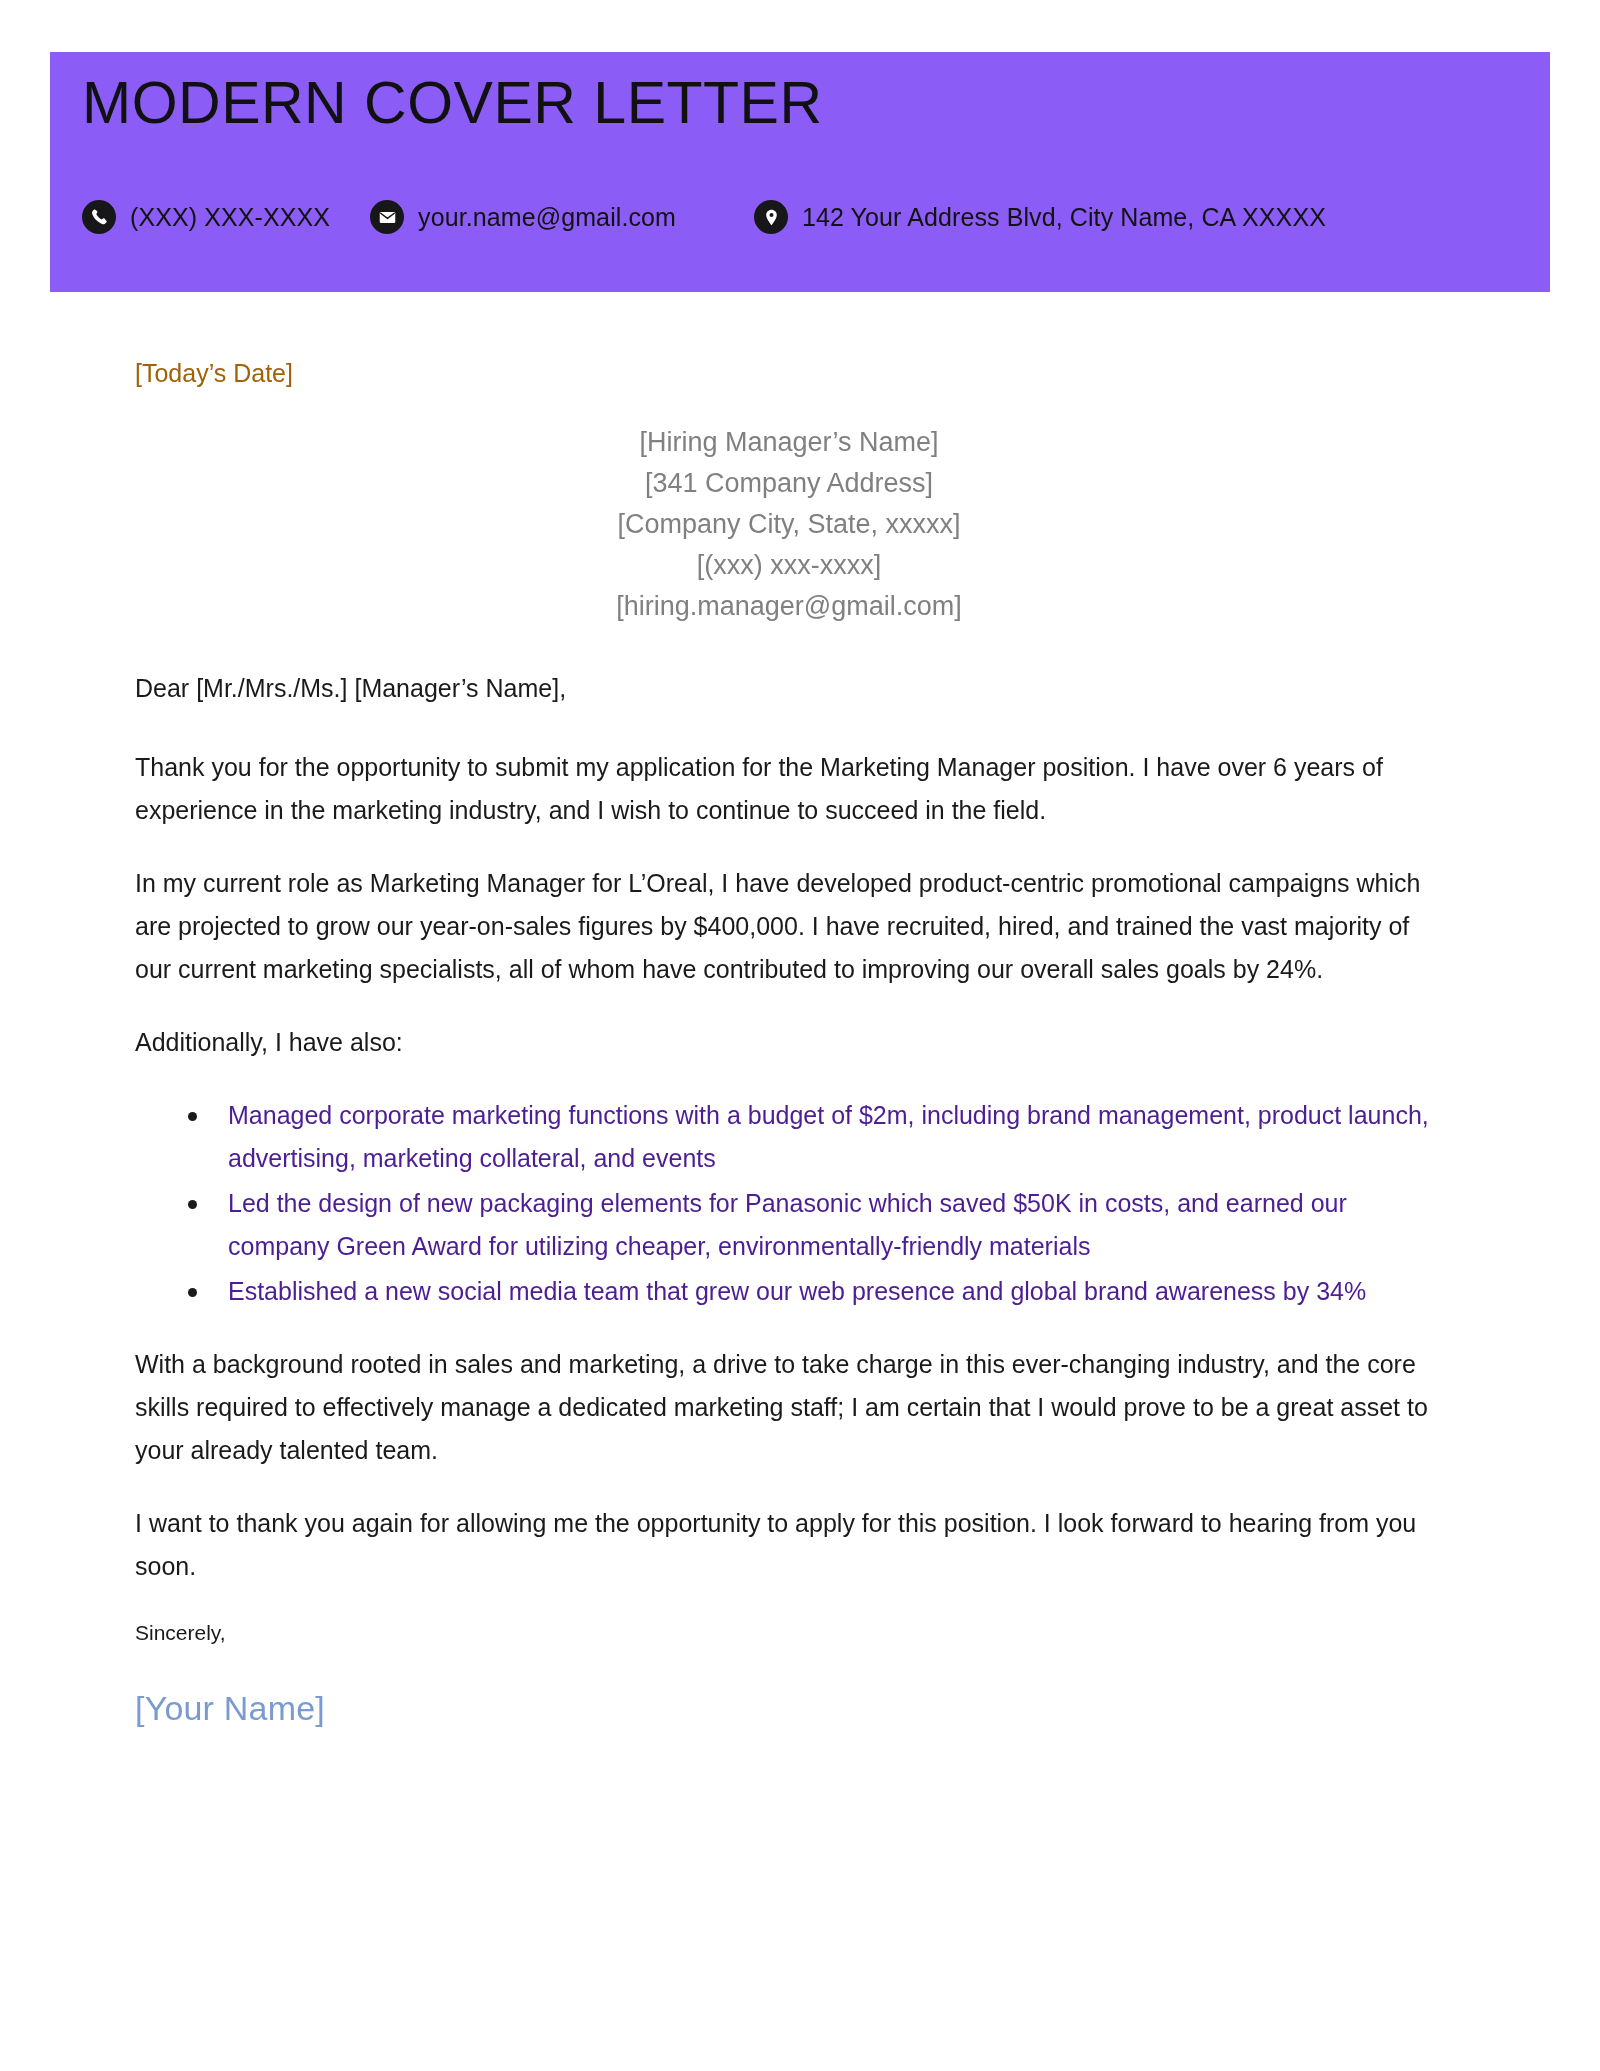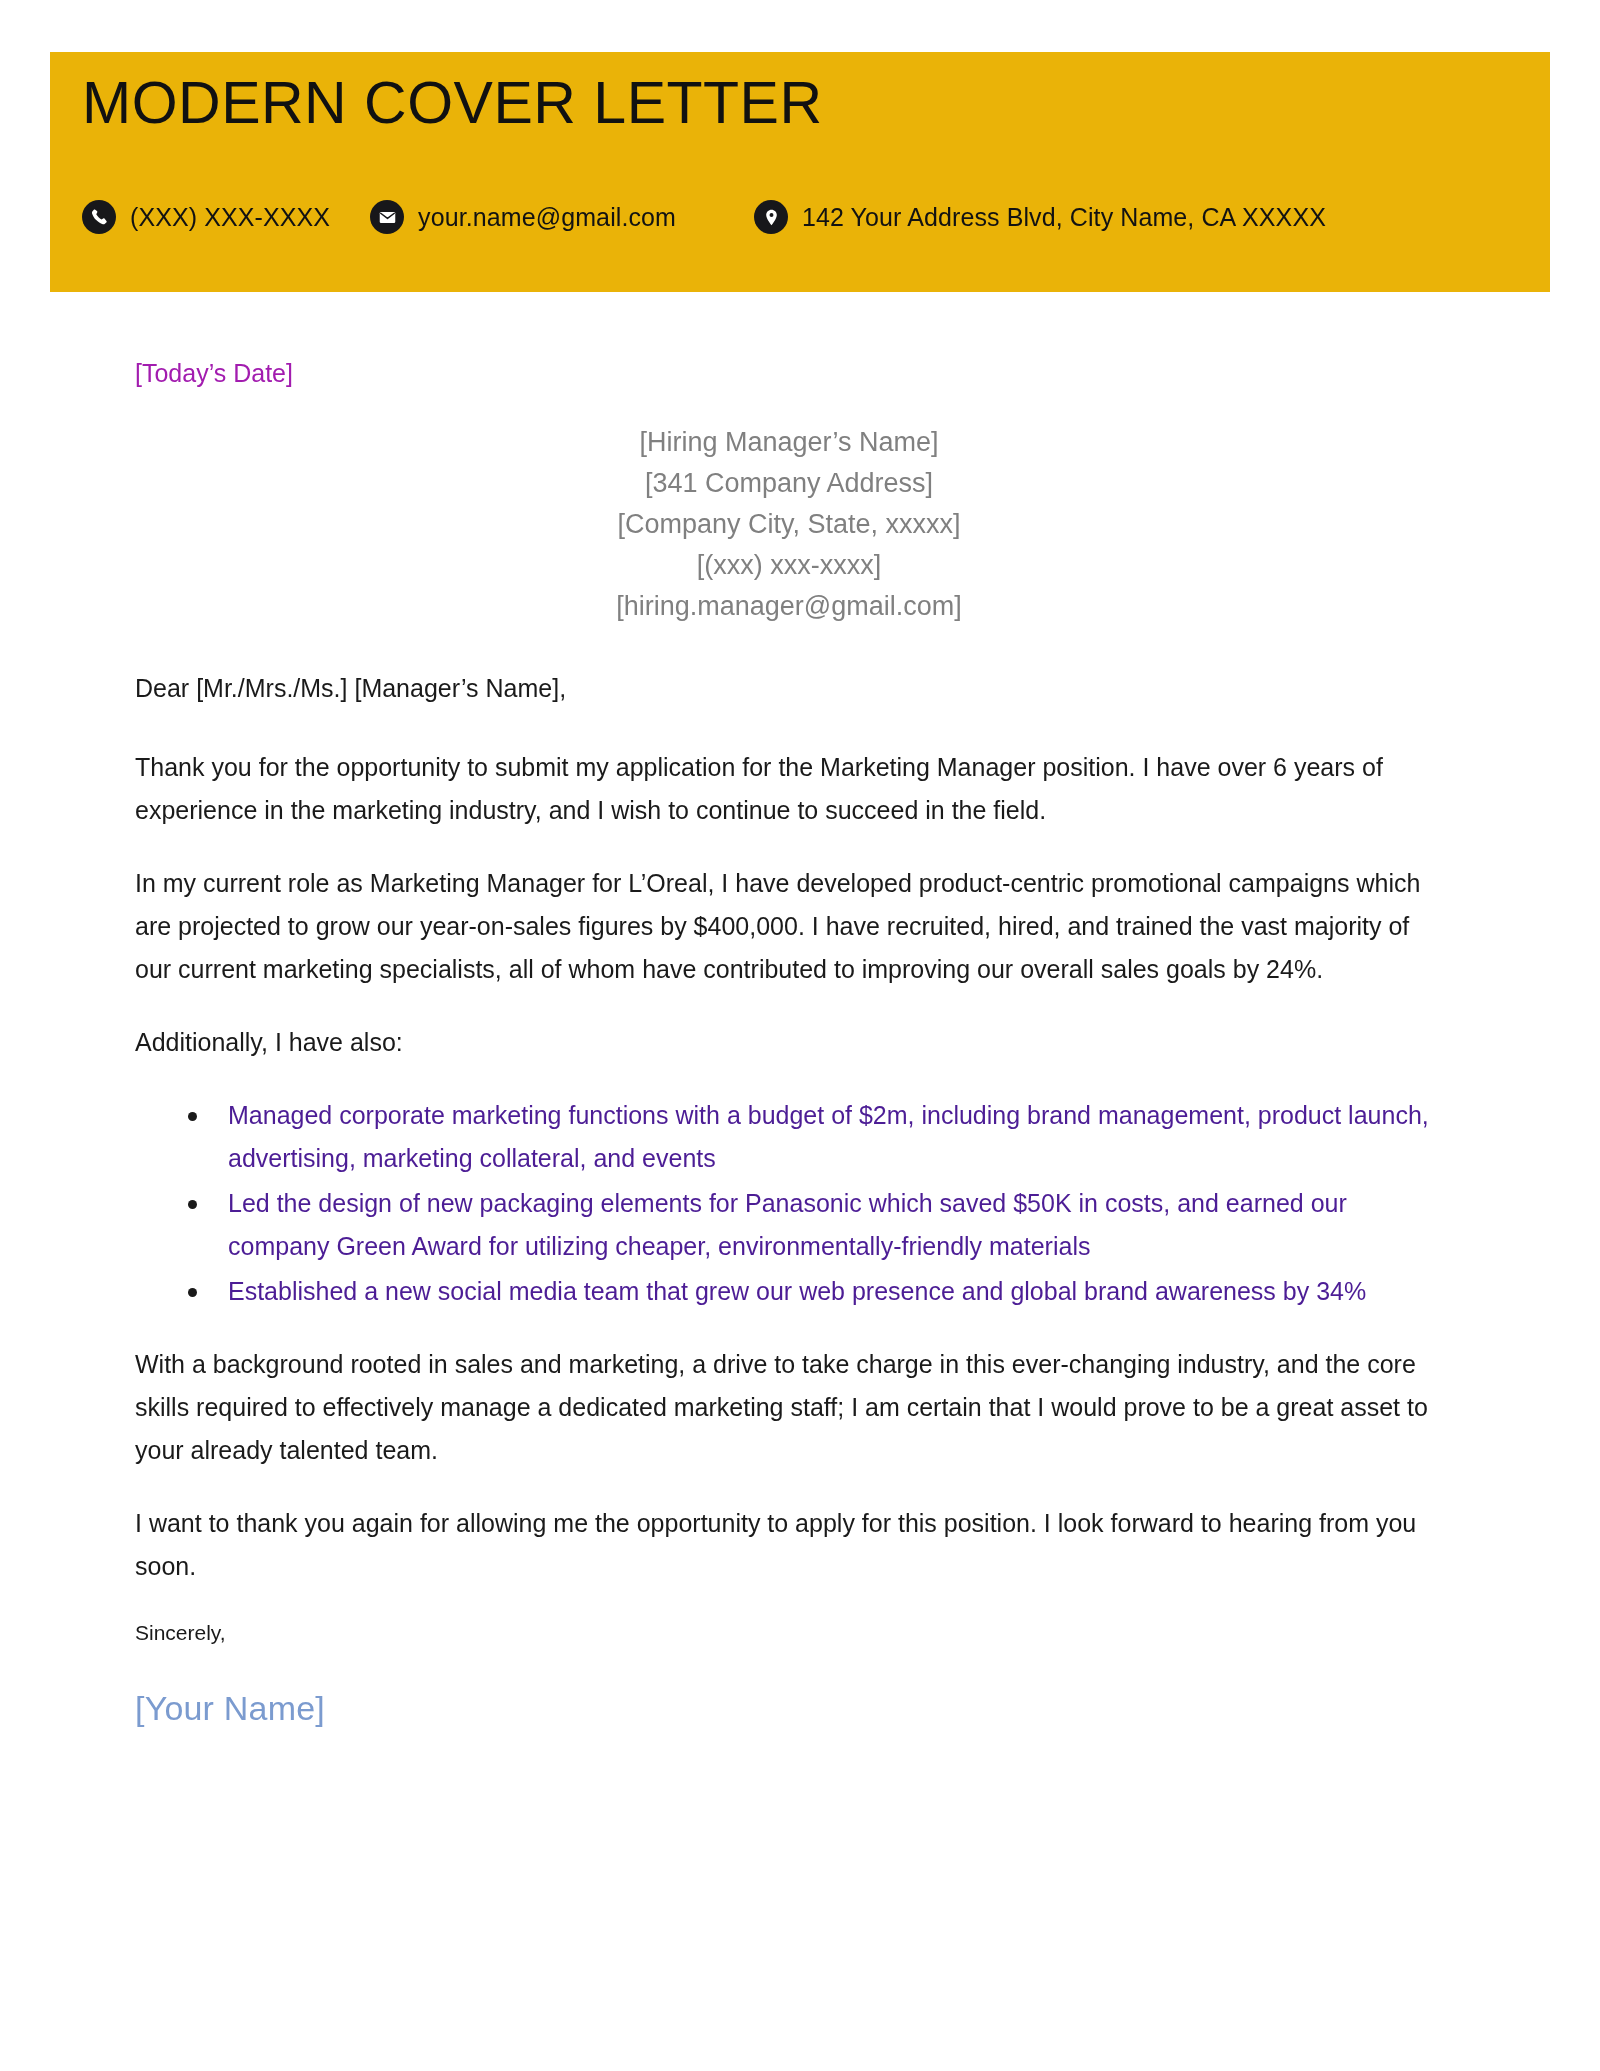--- a/index.html
+++ b/index.html
@@ -21,21 +21,21 @@
     box-sizing: border-box;
   }
 
   
   .header-bar {
     position: absolute;
     left: 50px;
     top: 52px;
     width: 1500px;
     height: 240px;
-    background: #eab308;
+    background: #8b5cf6;
     box-sizing: border-box;
   }
 
   .letter-title {
     position: absolute;
     left: 32px;
     top: 22px;
     font-size: 59px;
     font-weight: 300;
     letter-spacing: 0.5px;
@@ -84,21 +84,21 @@
   
   .body-wrap {
     position: absolute;
     left: 135px;
     top: 358px;
     width: 1308px;
   }
 
   .date-line {
     font-size: 25px;
-    color: #a21caf;
+    color: #a16207;
     line-height: 1.2;
     margin: 0 0 34px 0;
   }
 
   .recipient-block {
     margin: 0 0 44px 0;
   }
   .recipient-line {
     font-size: 27px;
     color: #808080;

